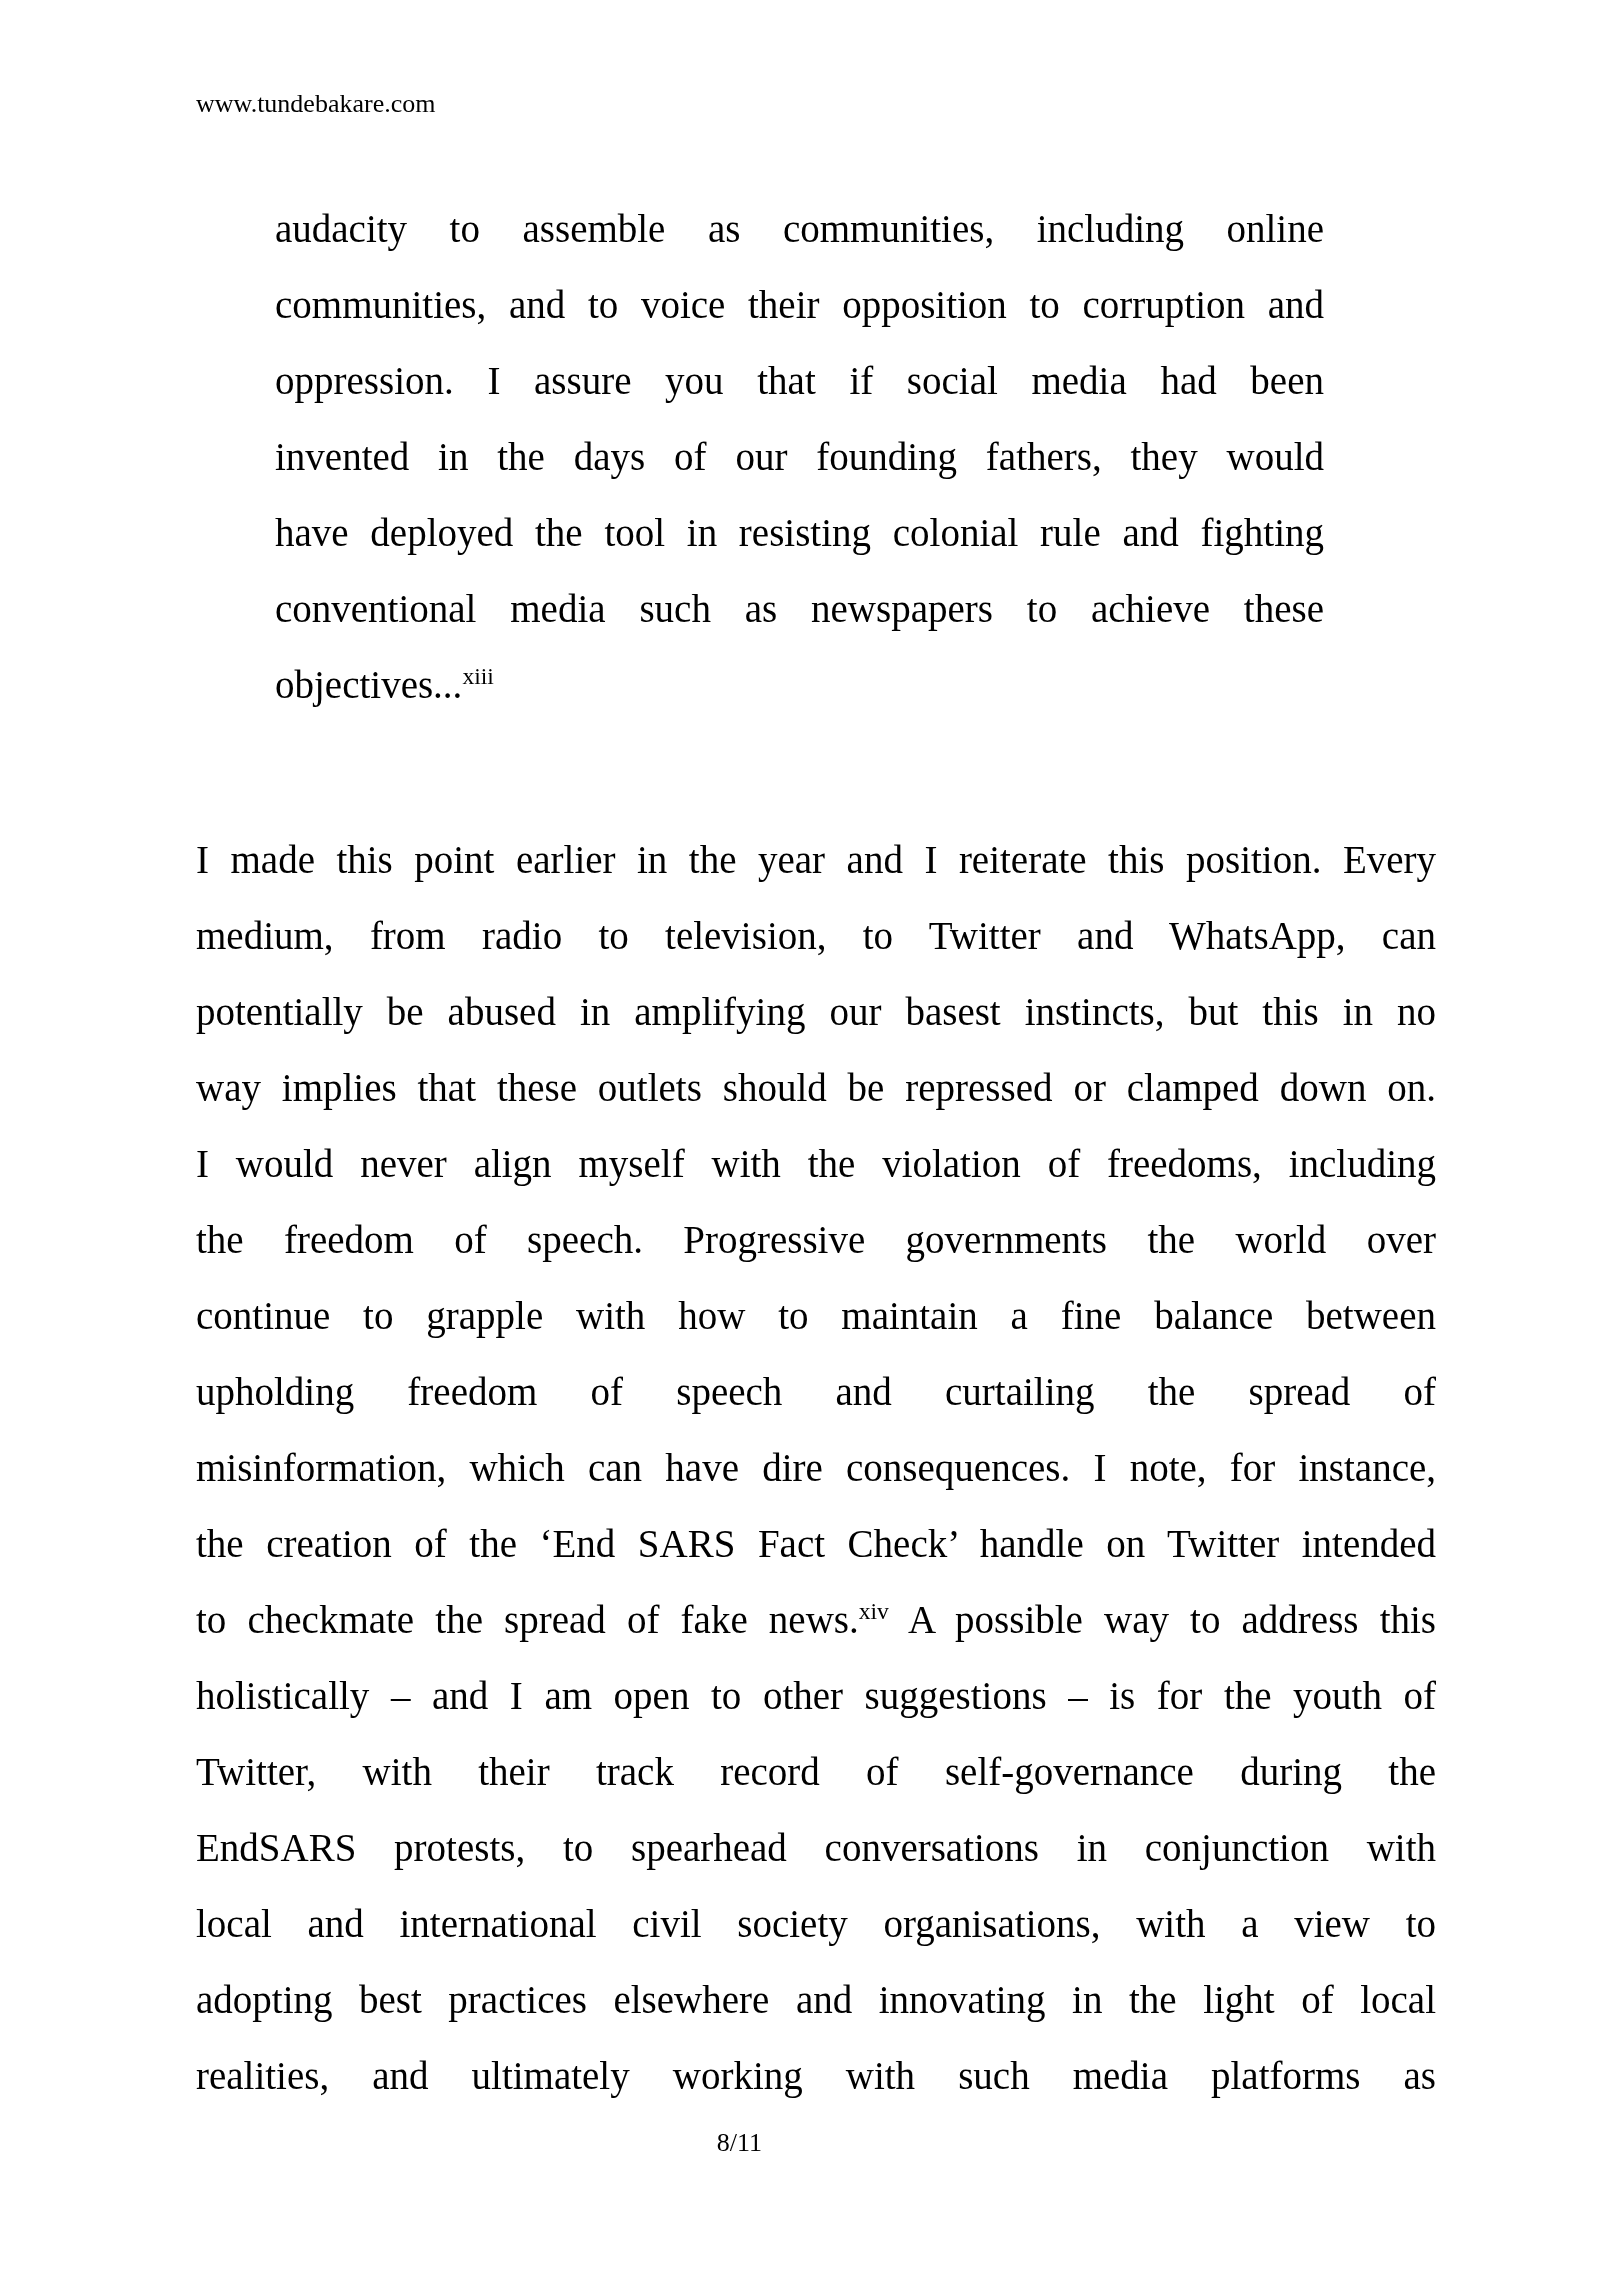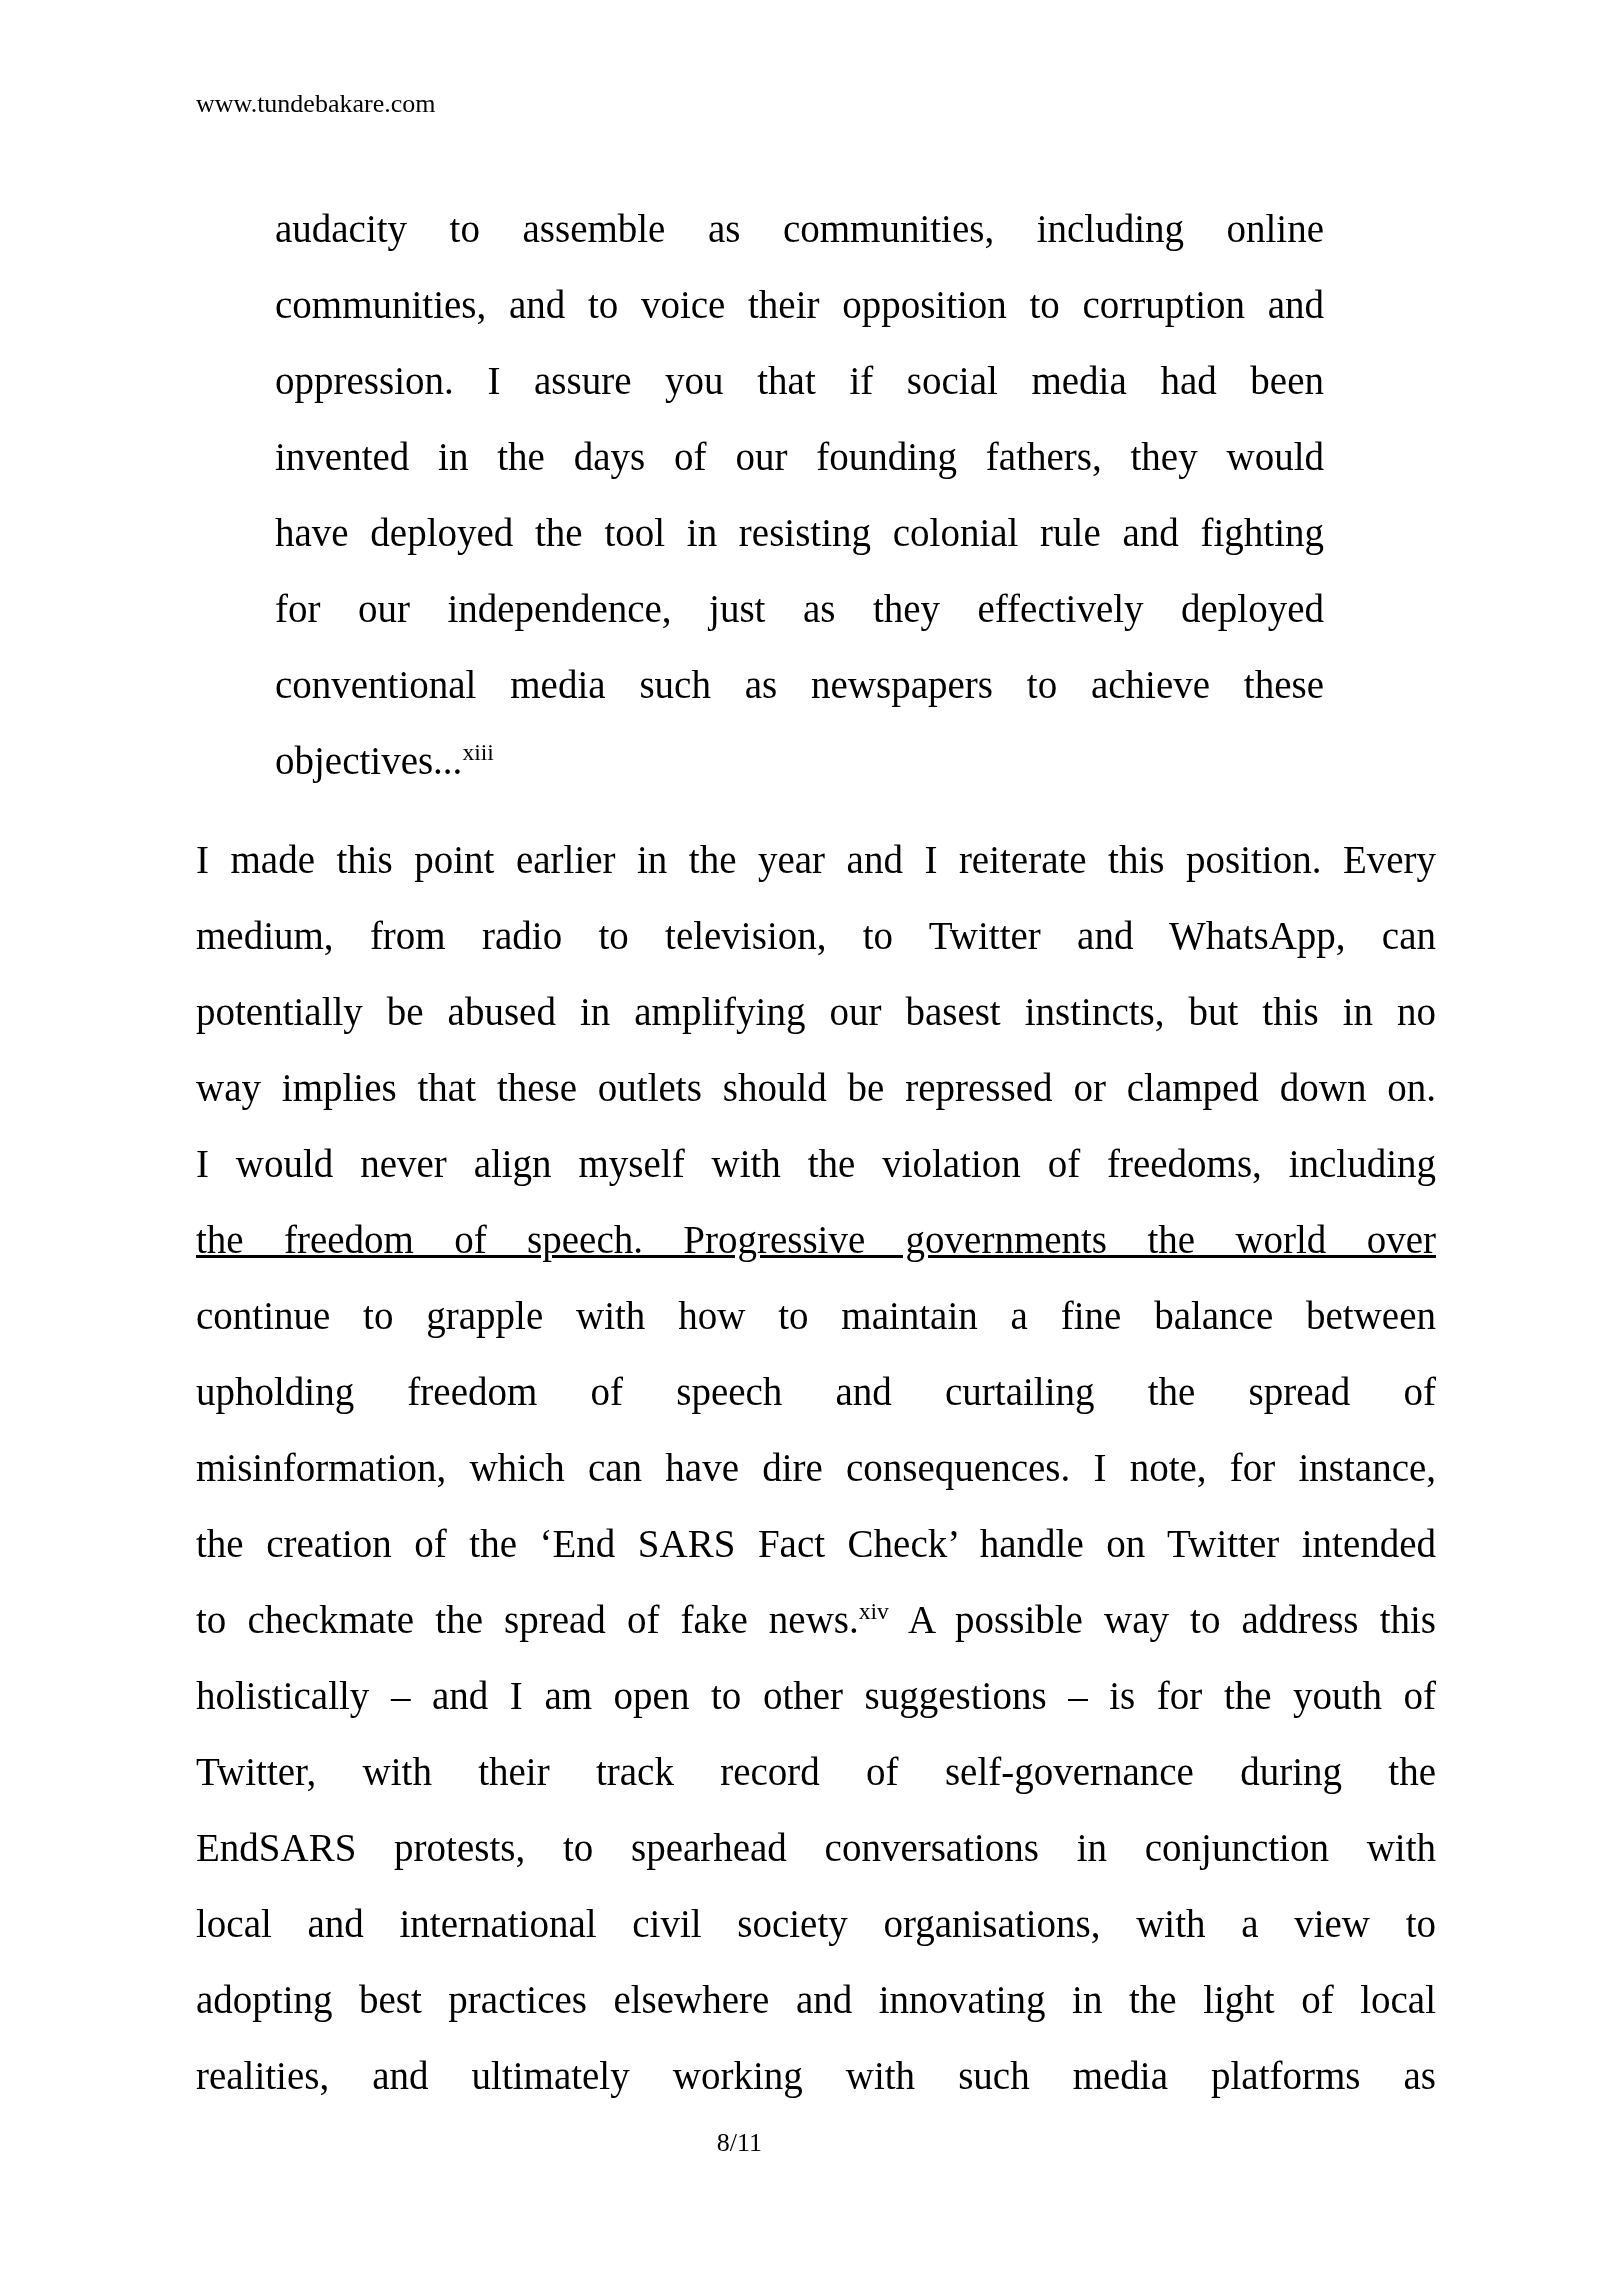--- a/index.html
+++ b/index.html
@@ -19,32 +19,31 @@
 <body>
 
 <div class="header">www.tundebakare.com</div>
 
 <div class="quote">
   <div class="line" style="white-space: nowrap;">audacity to assemble as communities, including online</div>
   <div class="line" style="white-space: nowrap;">communities, and to voice their opposition to corruption and</div>
   <div class="line" style="white-space: nowrap;">oppression. I assure you that if social media had been</div>
   <div class="line" style="white-space: nowrap;">invented in the days of our founding fathers, they would</div>
   <div class="line" style="white-space: nowrap;">have deployed the tool in resisting colonial rule and fighting</div>
-  <div class="line" style="white-space: nowrap;">for our independence, just as they effectively deployed</div>
   <div class="line" style="white-space: nowrap;">conventional media such as newspapers to achieve these</div>
   <div class="line last" style="white-space: nowrap;"><span>objectives...</span><sup>xiii</sup></div>
 </div>
 
 <div class="body-para">
   <div class="line" style="white-space: nowrap;">I made this point earlier in the year and I reiterate this position. Every</div>
   <div class="line" style="white-space: nowrap;">medium, from radio to television, to Twitter and WhatsApp, can</div>
   <div class="line" style="white-space: nowrap;">potentially be abused in amplifying our basest instincts, but this in no</div>
   <div class="line" style="white-space: nowrap;">way implies that these outlets should be repressed or clamped down on.</div>
   <div class="line" style="white-space: nowrap;">I would never align myself with the violation of freedoms, including</div>
-  <div class="line" style="white-space: nowrap; text-decoration: underline;">the freedom of speech. Progressive governments the world over</div>
+  <div class="line" style="white-space: nowrap;">the freedom of speech. Progressive governments the world over</div>
   <div class="line" style="white-space: nowrap;">continue to grapple with how to maintain a fine balance between</div>
   <div class="line" style="white-space: nowrap;">upholding freedom of speech and curtailing the spread of</div>
   <div class="line" style="white-space: nowrap;">misinformation, which can have dire consequences. I note, for instance,</div>
   <div class="line" style="white-space: nowrap;">the creation of the ‘End SARS Fact Check’ handle on Twitter intended</div>
   <div class="line" style="white-space: nowrap;"><span>to checkmate the spread of fake news.</span><sup>xiv</sup><span> A possible way to address this</span></div>
   <div class="line" style="white-space: nowrap;">holistically – and I am open to other suggestions – is for the youth of</div>
   <div class="line" style="white-space: nowrap;">Twitter, with their track record of self-governance during the</div>
   <div class="line" style="white-space: nowrap;">EndSARS protests, to spearhead conversations in conjunction with</div>
   <div class="line" style="white-space: nowrap;">local and international civil society organisations, with a view to</div>
   <div class="line" style="white-space: nowrap;">adopting best practices elsewhere and innovating in the light of local</div>

